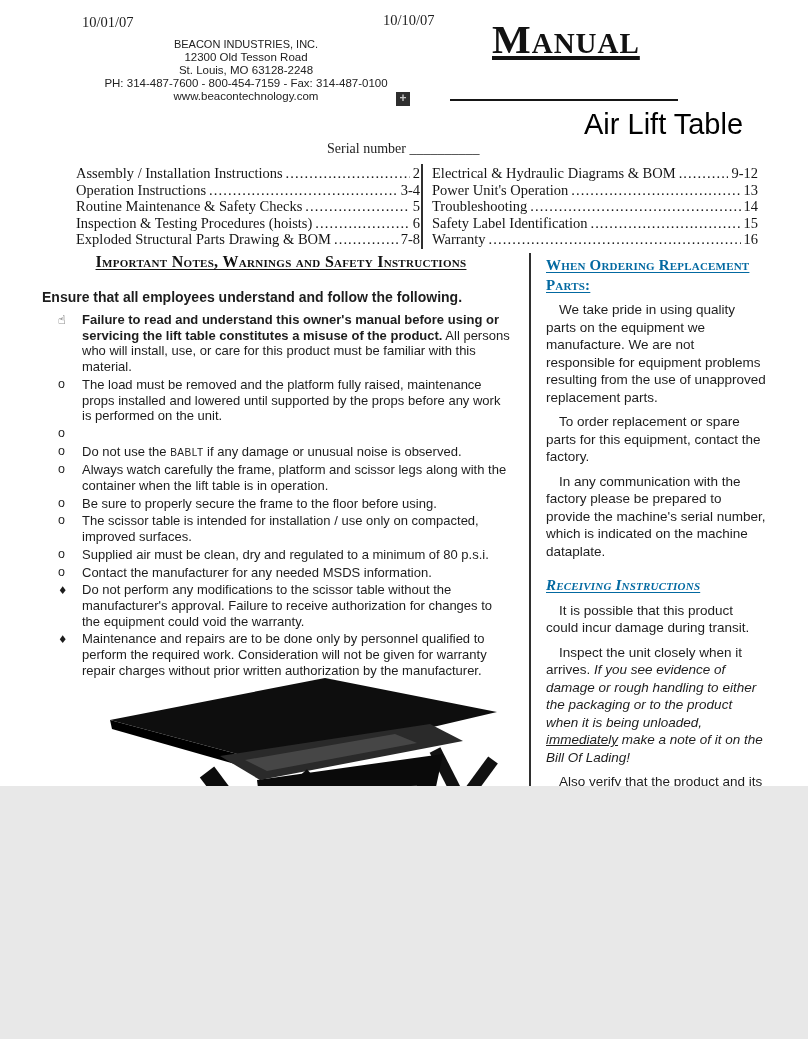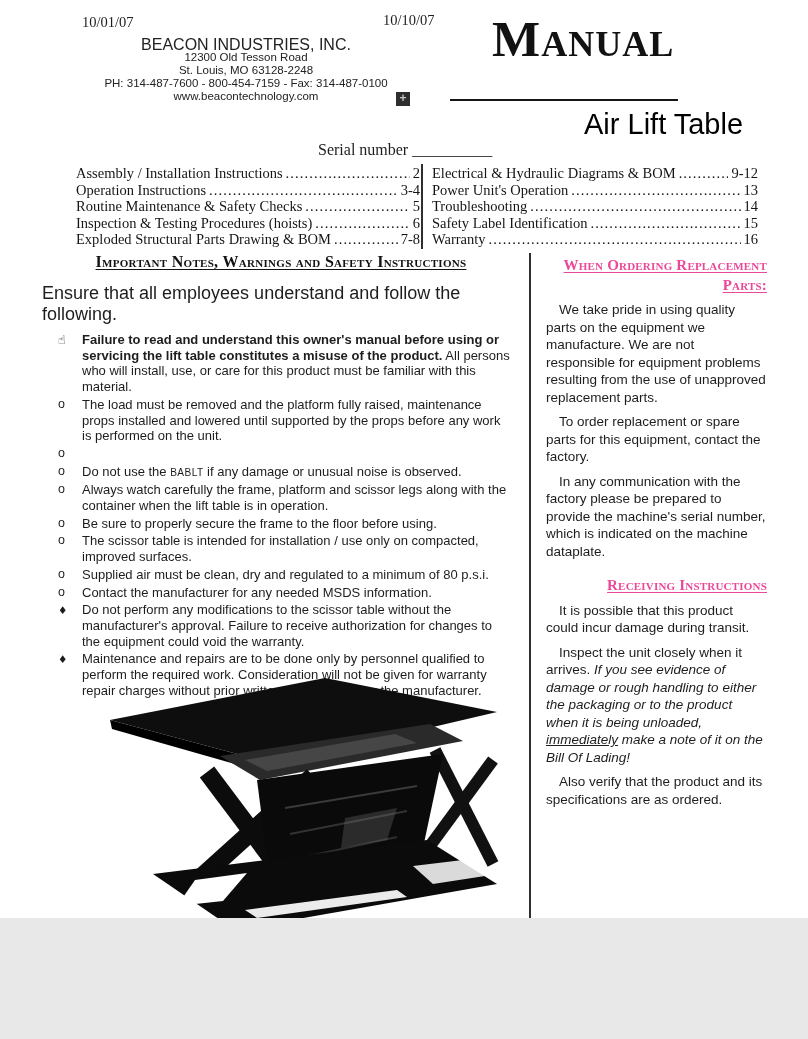--- a/index.html
+++ b/index.html
@@ -1,70 +1,70 @@
 <!DOCTYPE html>
 <html><head>
 <meta charset="utf-8">
 <style>
   html,body{margin:0;padding:0;background:#e8e8e8;}
-  .page{position:relative;width:808px;height:918px;background:#ffffff;overflow:hidden;
+  .page{position:relative;width:808px;height:786px;background:#ffffff;overflow:hidden;
         font-family:"Liberation Sans",sans-serif;color:#1d1d1d;margin:0 auto;}
 
   
   .date-left{position:absolute;left:82px;top:14px;font-family:"Liberation Serif",serif;font-size:14.5px;}
   .date-right{position:absolute;left:383px;top:12px;font-family:"Liberation Serif",serif;font-size:14.5px;}
   .company{position:absolute;left:80px;top:38px;width:332px;text-align:center;font-size:11.5px;line-height:13px;color:#222;}
-  .company .co-name{font-size:16px;}
+  .company .co-name{font-size:11px;}
   .title-block{position:absolute;left:450px;top:20px;width:232px;font-family:"Liberation Serif",serif;
                font-variant:small-caps;font-weight:bold;color:#121212;}
   .title-l1{font-size:41px;line-height:40px;padding-left:2px;letter-spacing:1px;}
-  .title-l2{font-size:51px;line-height:38px;padding-left:42px;letter-spacing:1px;}
+  .title-l2{font-size:41px;line-height:38px;padding-left:42px;letter-spacing:1px;text-decoration:underline;}
   .title-underline{position:absolute;left:450px;top:99px;width:228px;height:2px;background:#161616;}
   .plus-box{position:absolute;left:396px;top:92px;width:14px;height:14px;background:#2e2e2e;color:#c4c4c4;
             font-size:12px;line-height:13px;text-align:center;font-weight:bold;}
 
   
   .model-row{position:absolute;left:253px;top:110px;font-size:25px;font-weight:bold;letter-spacing:.4px;color:#111;}
   .product-name{position:absolute;left:584px;top:108px;font-size:29px;color:#000;}
-  .serial-row{position:absolute;left:318px;top:141px;font-family:"Liberation Serif",serif;font-size:16px;}
+  .serial-row{position:absolute;left:327px;top:141px;font-family:"Liberation Serif",serif;font-size:14px;}
 
   
   .toc-col{position:absolute;top:165px;font-family:"Liberation Serif",serif;font-size:14.5px;line-height:16.6px;color:#151515;}
   #toc-left{left:76px;width:344px;}
   #toc-right{left:432px;width:326px;}
   .toc-row{display:flex;align-items:baseline;}
   .toc-label{white-space:nowrap;}
   .toc-dots{flex:1;overflow:hidden;white-space:nowrap;letter-spacing:1.1px;margin:0 3px;}
   .toc-page{white-space:nowrap;}
   .v-divider{position:absolute;background:#2f2f2f;}
   #divider-toc{left:421px;top:164px;height:85px;width:2px;}
   #divider-main{left:529px;top:253px;height:692px;width:2px;}
 
   
   .main-col{position:absolute;left:42px;top:253px;width:478px;}
   .safety-heading{text-align:center;font-family:"Liberation Serif",serif;font-variant:small-caps;font-weight:bold;
                   font-size:16px;text-decoration:underline;text-underline-offset:2px;letter-spacing:.3px;color:#121212;}
-  .safety-sub{font-weight:normal;font-size:18px;margin-top:12px;}
+  .safety-sub{font-weight:bold;font-size:14px;margin-top:18px;}
   #safety-list{margin-top:7px;}
   .bullet{display:flex;margin-bottom:2px;font-size:13px;line-height:15.7px;}
   .marker{flex:0 0 40px;padding-left:16px;box-sizing:border-box;}
   .marker.hand{font-family:"DejaVu Sans",sans-serif;font-size:12.5px;}
   .marker.o{font-size:12.5px;}
   .marker.diamond{font-size:10.5px;padding-top:1px;font-family:"DejaVu Sans",sans-serif;}
   .btext{flex:1;max-width:430px;}
   .b{font-weight:bold;}
   .i{font-style:italic;}
   .u{text-decoration:underline;margin-top:19px;}
   .sc{font-size:.78em;letter-spacing:.4px;}
 
   
   .sidebar{position:absolute;left:546px;top:256px;width:221px;font-size:13.5px;line-height:17.5px;}
   .side-heading{font-family:"Liberation Serif",serif;font-weight:bold;font-variant:small-caps;font-size:15px;
-                text-decoration:underline;text-underline-offset:2px;line-height:19.5px;letter-spacing:.2px;color:#ec4899;text-align:right;}
-  .side-heading.second{margin-top:16px;}
+                text-decoration:underline;text-underline-offset:2px;line-height:19.5px;letter-spacing:.2px;color:#0369a1;}
+  .side-heading.second{margin-top:16px;font-style:italic;}
   .side-pars{margin-top:6px;}
   .side-par{margin:0 0 7px 0;text-indent:13px;}
 
   
   .photo{position:absolute;left:95px;top:668px;width:410px;height:266px;}
   .caption{position:absolute;left:95px;top:936px;width:410px;text-align:center;font-size:32px;font-weight:bold;
            letter-spacing:.3px;color:#000;}
   .page-num{position:absolute;left:721px;top:971px;font-family:"Liberation Serif",serif;font-size:14px;}
   .artifact{position:absolute;left:375px;top:1005px;width:14px;height:14px;
             background:radial-gradient(circle,#8f8f8f 0%,rgba(160,160,160,.25) 45%,rgba(255,255,255,0) 70%);opacity:.55;}

